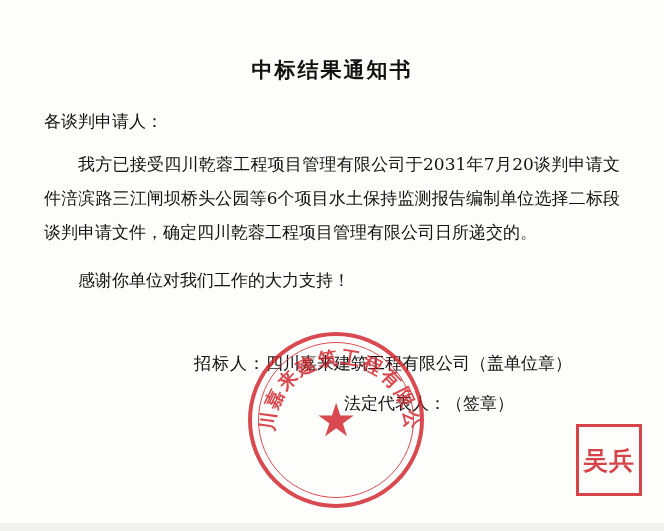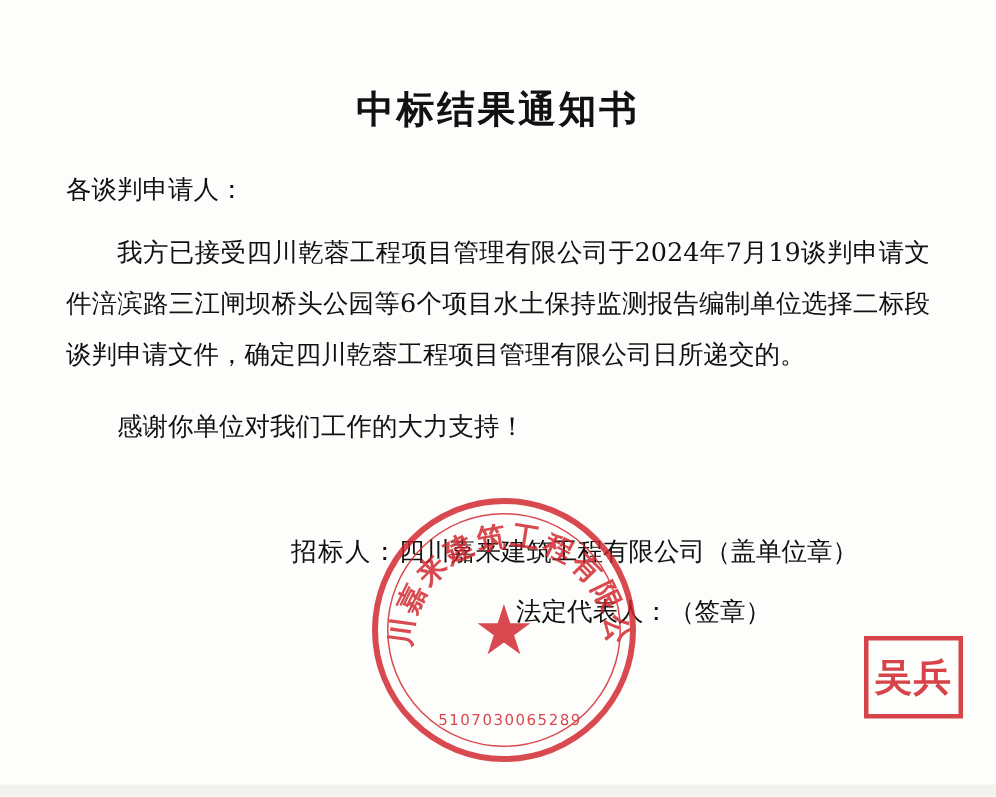--- a/index.html
+++ b/index.html
@@ -17,21 +17,21 @@
   }
   .page {
     position: relative;
     width: 664px;
     height: 531px;
     box-sizing: border-box;
     padding: 38px 44px 10px 44px;
   }
   .doc-title {
     text-align: center;
-    font-size: 25px;
+    font-size: 21px;
     font-weight: bold;
     letter-spacing: 2px;
     margin: 18px 0 26px 0;
     font-family: "DejaVu Serif", "Liberation Serif", serif;
   }
   .salutation {
     font-size: 17px;
     margin: 0 0 14px 0;
     font-family: Liberation Serif, serif;
   }
@@ -128,21 +128,21 @@
     font-size: 10px;
     letter-spacing: 1px;
     font-family: "DejaVu Sans", sans-serif;
   }
   
   .name-stamp {
     position: absolute;
     right: 22px;
     top: 424px;
     width: 66px;
-    height: 55px;
+    height: 72px;
     border: 3px solid #d0232b;
     color: #d0232b;
     display: flex;
     align-items: center;
     justify-content: center;
     font-size: 25px;
     font-weight: bold;
     letter-spacing: 1px;
     opacity: 0.85;
     font-family: "DejaVu Serif", "Liberation Serif", serif;
@@ -159,39 +159,38 @@
 </style>
 </head>
 <body>
 
 <div class="page">
 
   <div class="doc-title">中标结果通知书</div>
 
   <div class="salutation">各谈判申请人：</div>
 
-  <div class="para"><span>我方已接受</span><span class="u">四川乾蓉工程项目管理有限公司</span><span>于</span><span class="u">2024</span><span>年</span><span class="u">7</span><span>月</span><span class="u">19</span><span>谈判申请文件</span><span class="u">涪滨路三江闸坝桥头公园等6个项目水土保持监测报告编制单位选择二标段</span><span>谈判申请文件，确定</span><span class="u">四川乾蓉工程项目管理有限公司</span><span>日所递交的。</span></div>
+  <div class="para"><span>我方已接受</span><span class="u">四川乾蓉工程项目管理有限公司</span><span>于</span><span class="u">2031</span><span>年</span><span class="u">7</span><span>月</span><span class="u">20</span><span>谈判申请文件</span><span class="u">涪滨路三江闸坝桥头公园等6个项目水土保持监测报告编制单位选择二标段</span><span>谈判申请文件，确定</span><span class="u">四川乾蓉工程项目管理有限公司</span><span>日所递交的。</span></div>
 
   <div class="thanks">感谢你单位对我们工作的大力支持！</div>
 
   <div class="sign-block">
     <div class="sign-row"><span class="label">招标人：</span><span>四川嘉来建筑工程有限公司</span><span>（盖单位章）</span></div>
     <div class="sign-row"><span style="display:inline-block;width:150px;"></span><span>法定代表人：（签章）</span></div>
   </div>
 
   <div class="seal">
     <div class="seal-inner"></div>
     <svg class="seal-arc" viewBox="0 0 176 176">
       <defs>
         <path id="arcpath" d="M 22,94 A 66,66 0 1 1 154,94"></path>
       </defs>
       <text>
         <textPath href="#arcpath" startOffset="50%" text-anchor="middle">四川嘉来建筑工程有限公司</textPath>
       </text>
     </svg>
     <div class="seal-star">★</div>
-    <div class="seal-code">5107030065289</div>
   </div>
 
   <div class="name-stamp">吴兵</div>
 
   <div class="scan-line"></div>
 </div>
 
 </body></html>

